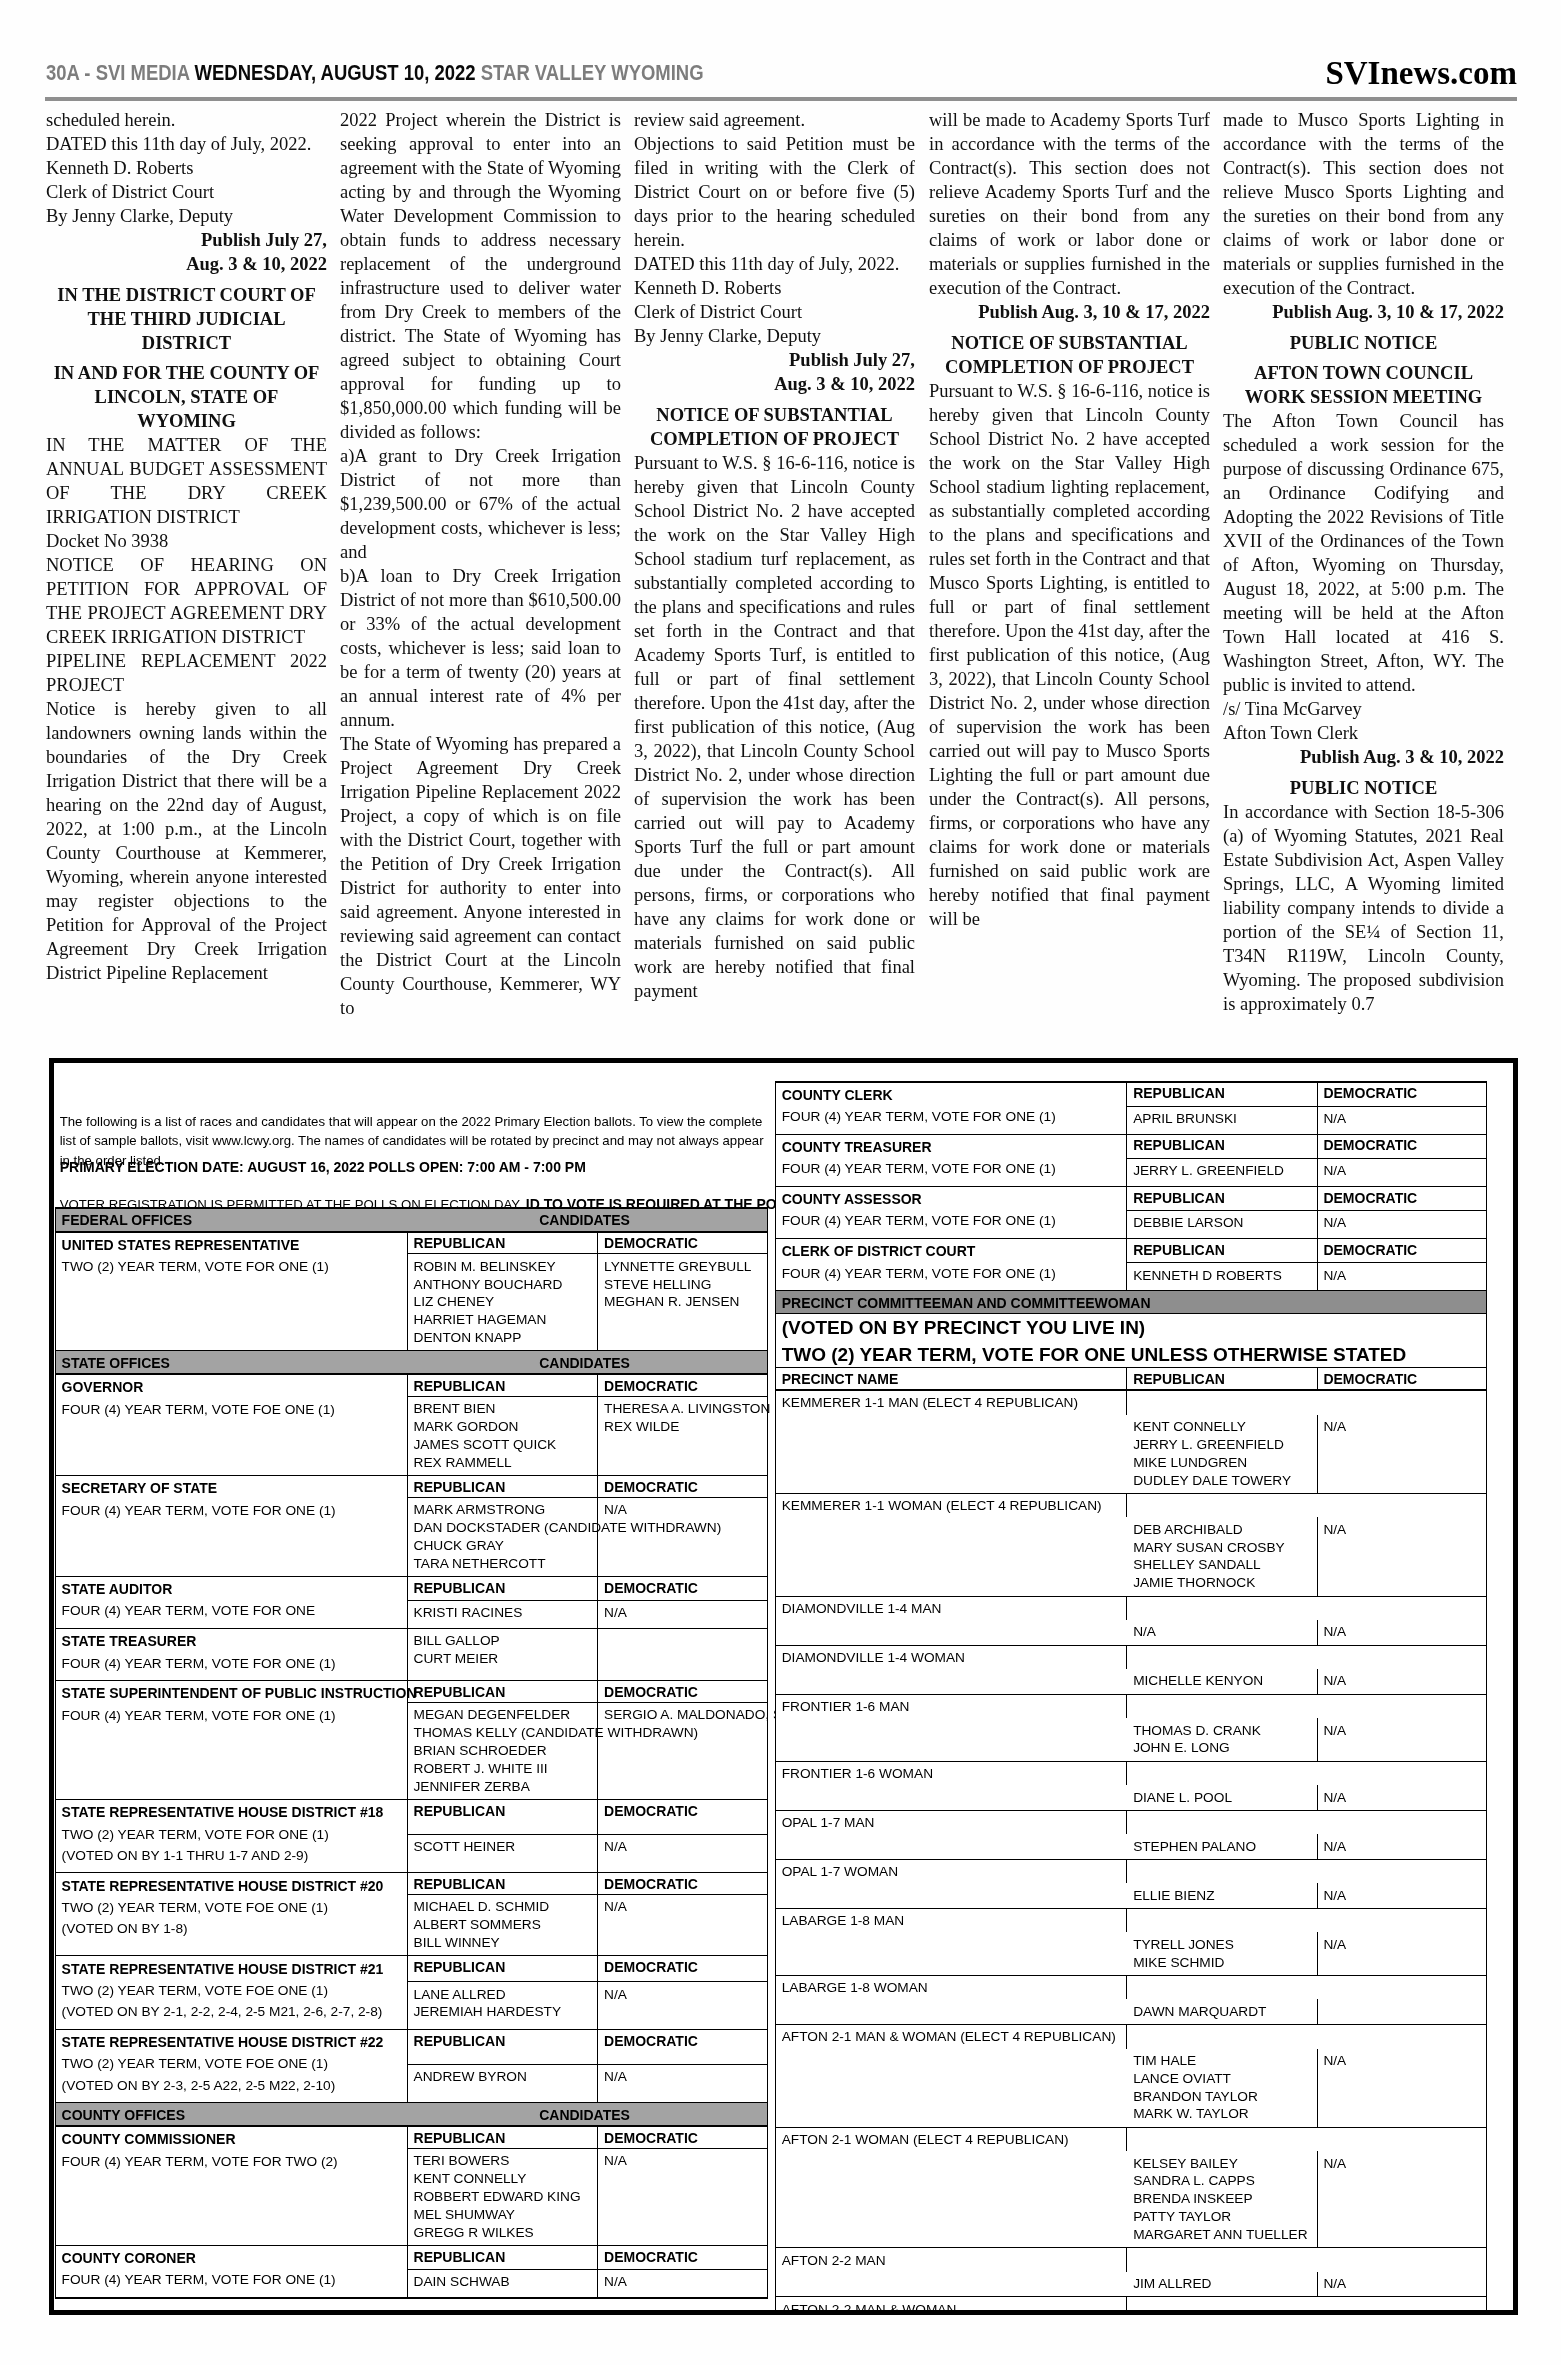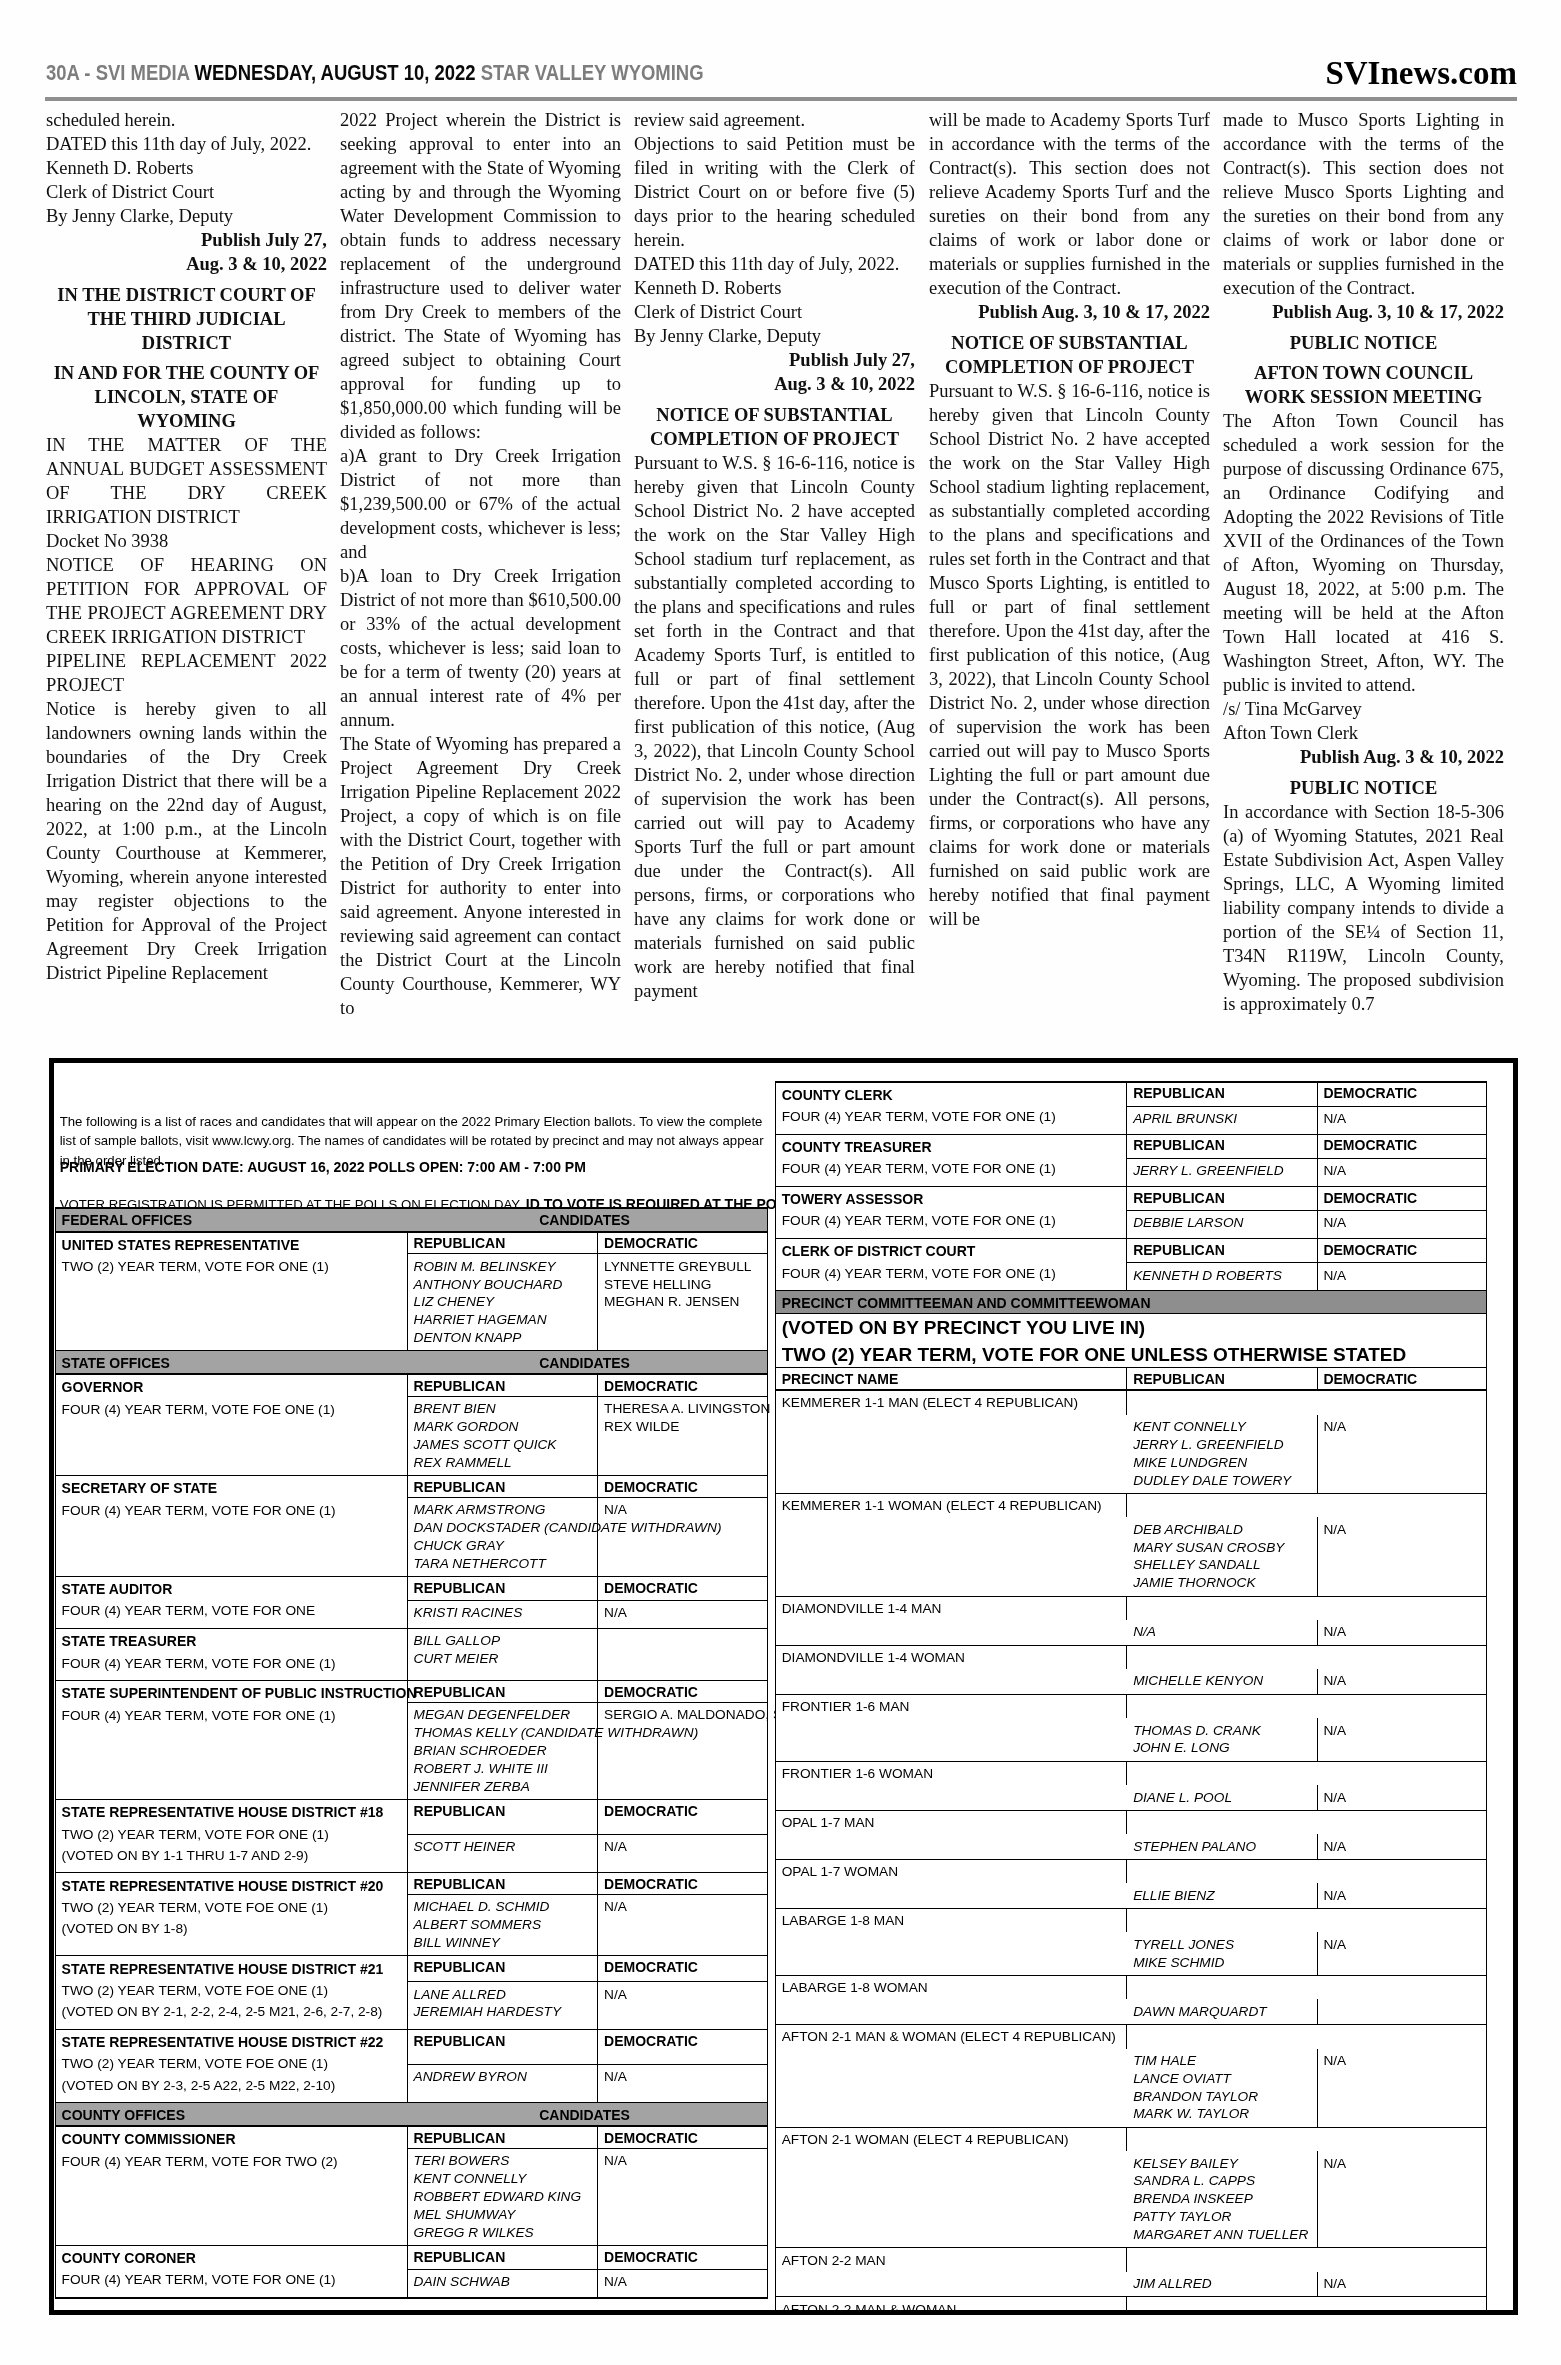--- a/index.html
+++ b/index.html
@@ -60,21 +60,21 @@
 
   .race{display:grid;grid-template-columns:49.5% 26.8% 23.7%;border-top:1.9px solid #000;}
   .office{grid-column:1;grid-row:1/3;padding:4.3px 5.7px;border-right:1.4px solid #000;
           font-size:13.7px;line-height:17px;}
   .oname{font-weight:bold;font-size:14px;margin-bottom:4.3px;white-space:nowrap;}
   .oline{margin-bottom:4.3px;white-space:nowrap;}
   .phr{font-weight:bold;font-size:14px;padding:2.8px 5.7px 1.9px;border-bottom:1.9px solid #000;}
   .phr.rep{grid-column:2;grid-row:1;border-right:1.4px solid #000;}
   .phr.dem{grid-column:3;grid-row:1;}
   .clist{padding:3.3px 5.7px;font-size:13.7px;line-height:17px;}
-  .clist.rep{grid-column:2;grid-row:2;border-right:1.4px solid #000;font-style:italic;}
+  .clist.rep{grid-column:2;grid-row:2;border-right:1.4px solid #000;}
   .clist.dem{grid-column:3;grid-row:2;}
   .race.nohdr .clist.rep{grid-row:1/3;}
   .race.nohdr .clist.dem{grid-row:1/3;}
   .cname{white-space:nowrap;margin-bottom:0.9px;}
 
   .pbar{background:#8e8e8e;font-weight:bold;font-size:14px;padding:3.3px 5.7px 2.4px;
         border-top:1.9px solid #000;border-bottom:1.9px solid #000;}
   .psub{font-weight:bold;font-size:19px;padding:3.3px 5.7px 1.4px;}
   .pch{display:grid;grid-template-columns:49.5% 26.8% 23.7%;border-top:1.9px solid #000;}
   .pch > div{font-weight:bold;font-size:14px;padding:2.8px 5.7px 1.9px;border-bottom:1.9px solid #000;}
@@ -386,21 +386,21 @@
         <div class="phr dem">DEMOCRATIC</div>
         <div class="clist rep">
           <div class="cname">JERRY L. GREENFIELD</div>
         </div>
         <div class="clist dem">
           <div class="cname">N/A</div>
         </div>
       </div>
       <div class="race">
         <div class="office">
-          <div class="oname">TOWERY ASSESSOR</div>
+          <div class="oname">COUNTY ASSESSOR</div>
           <div class="oline">FOUR (4) YEAR TERM, VOTE FOR ONE (1)</div>
         </div>
         <div class="phr rep">REPUBLICAN</div>
         <div class="phr dem">DEMOCRATIC</div>
         <div class="clist rep">
           <div class="cname">DEBBIE LARSON</div>
         </div>
         <div class="clist dem">
           <div class="cname">N/A</div>
         </div>

